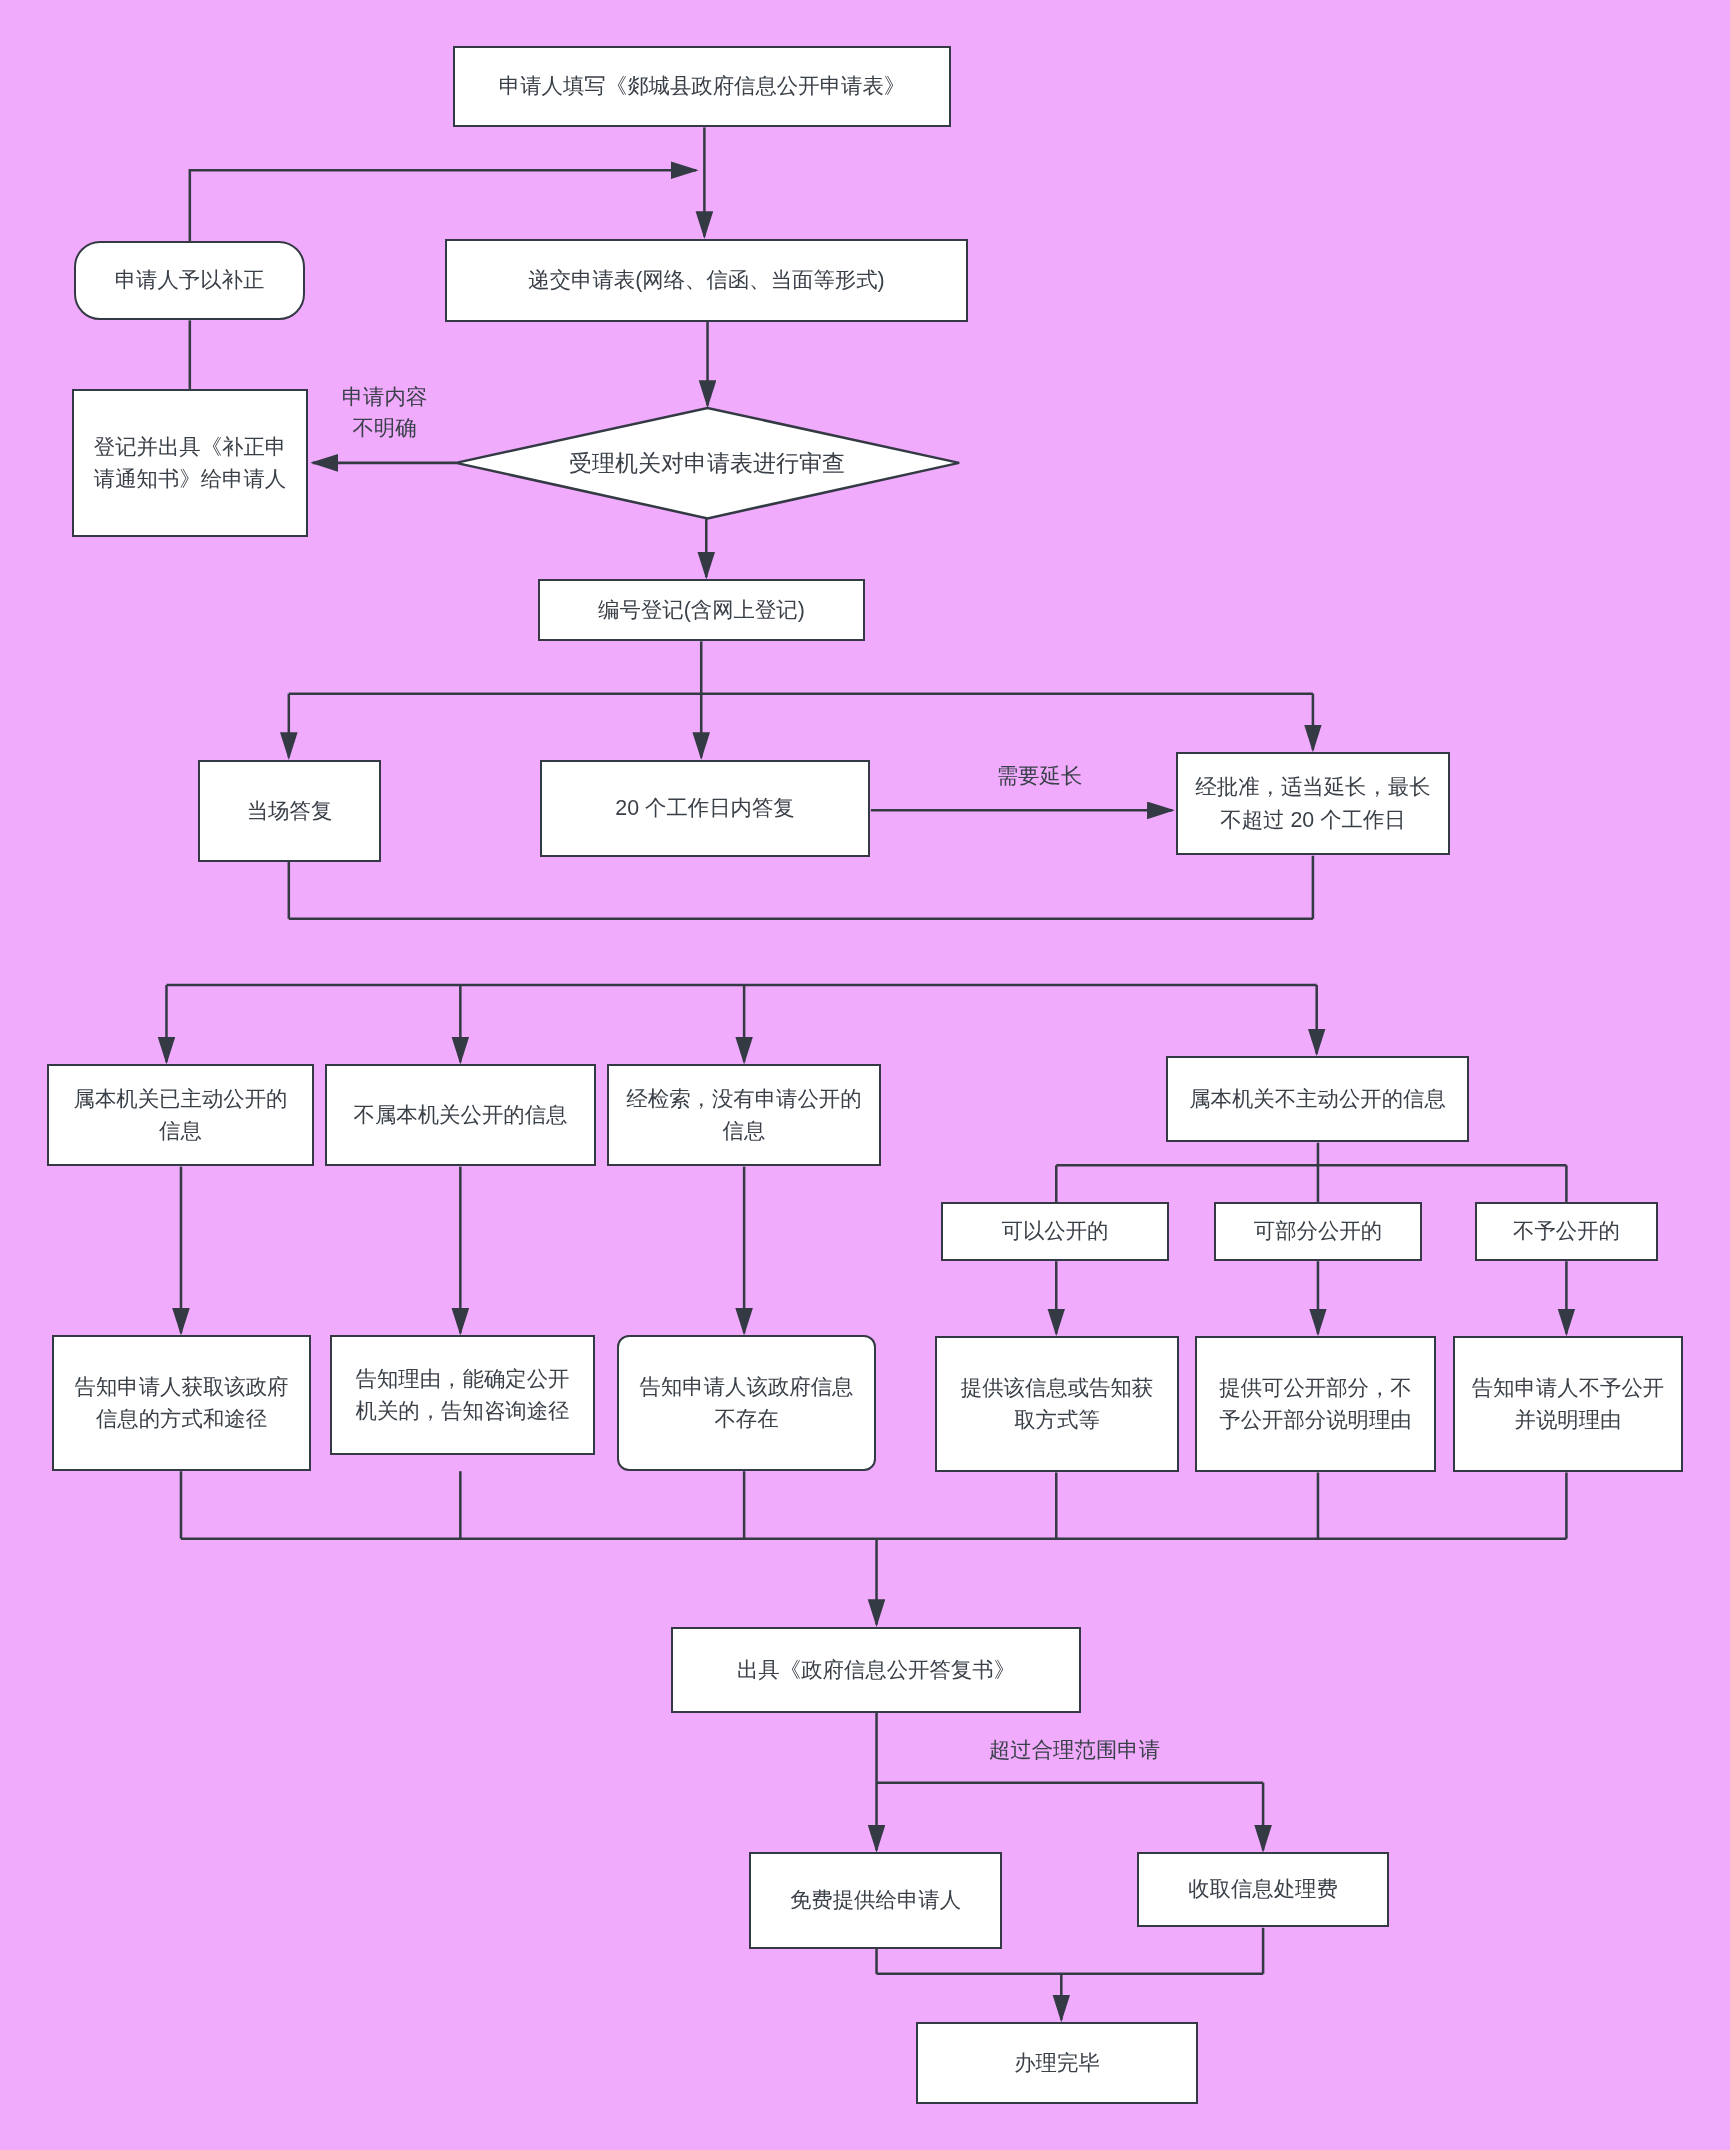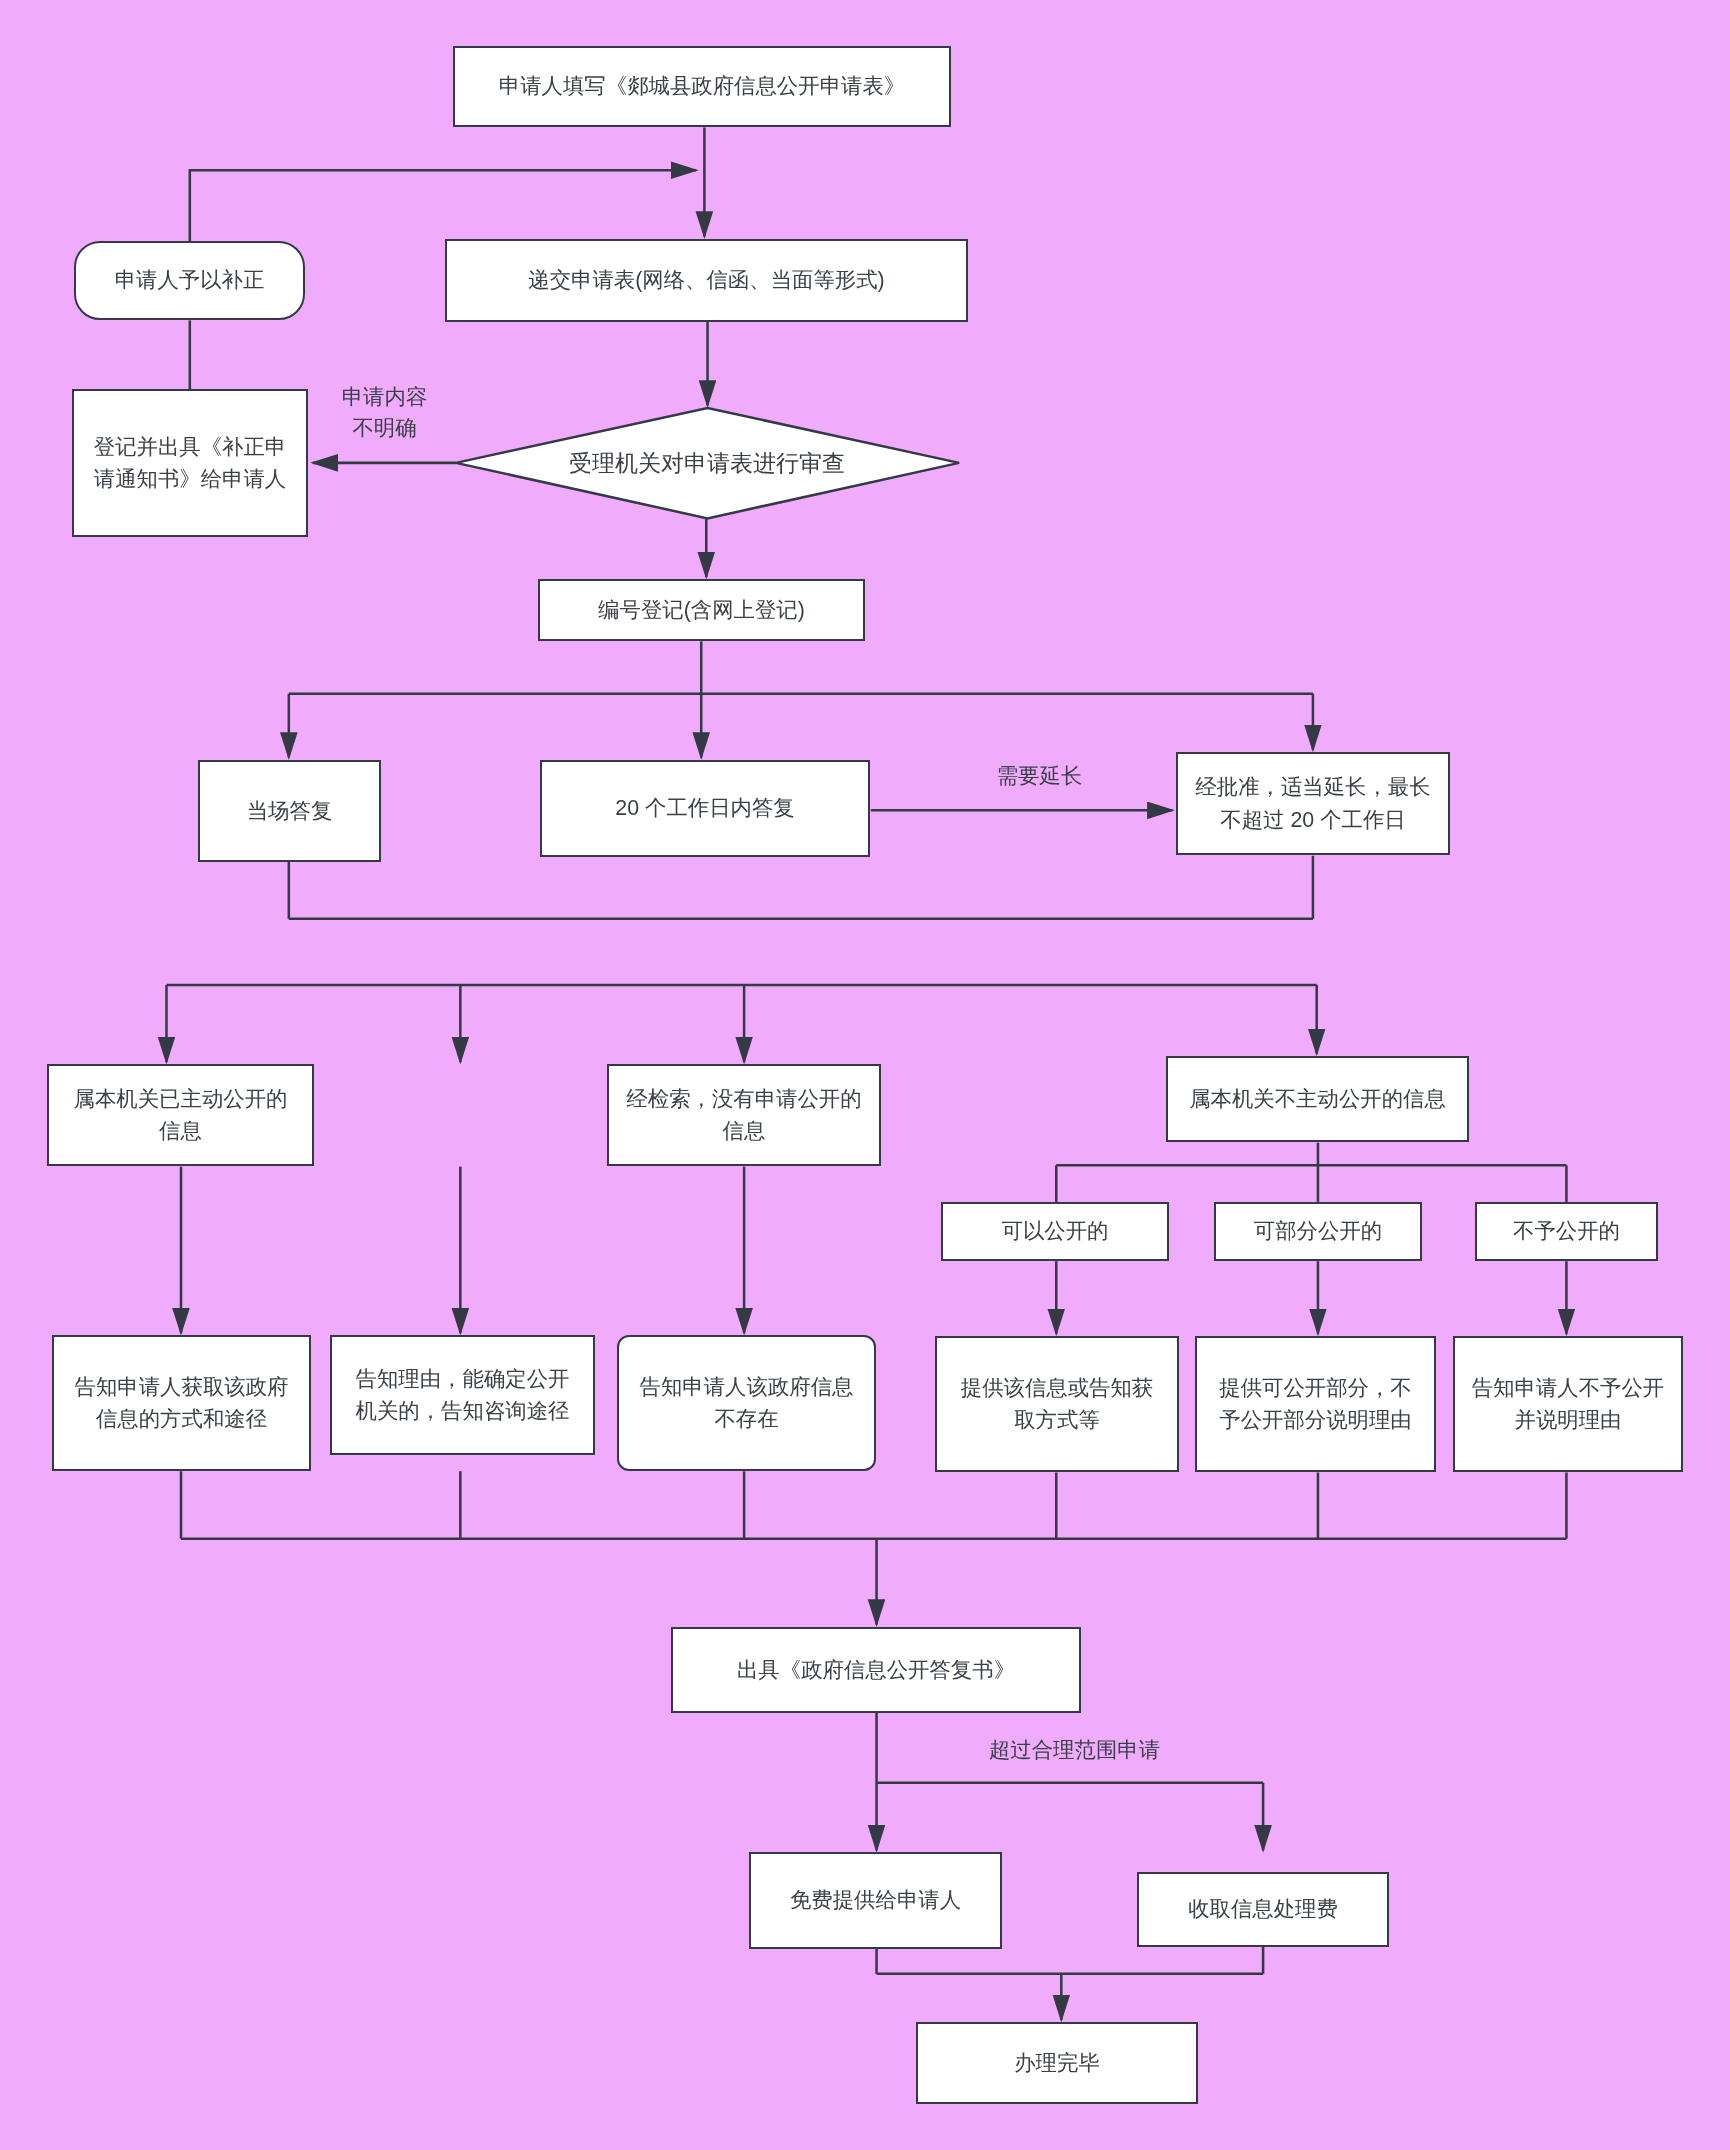--- a/index.html
+++ b/index.html
@@ -170,20 +170,23 @@
   </div>
 
   <div class="node" style="left:1176px; top:752px; width:274px; height:103px;">
     <span>经批准，适当延长，最长不超过 20 个工作日</span>
   </div>
 
   <div class="node" style="left:47px; top:1064px; width:267px; height:102px;">
     <span>属本机关已主动公开的信息</span>
   </div>
 
+  <div class="node" style="left:325px; top:1064px; width:271px; height:102px;">
+    <span>不属本机关公开的信息</span>
+  </div>
 
   <div class="node" style="left:607px; top:1064px; width:274px; height:102px;">
     <span>经检索，没有申请公开的信息</span>
   </div>
 
   <div class="node" style="left:1166px; top:1056px; width:303px; height:86px;">
     <span>属本机关不主动公开的信息</span>
   </div>
 
   <div class="node" style="left:941px; top:1202px; width:228px; height:59px;">
@@ -223,21 +226,21 @@
   </div>
 
   <div class="node" style="left:671px; top:1627px; width:410px; height:86px;">
     <span>出具《政府信息公开答复书》</span>
   </div>
 
   <div class="node" style="left:749px; top:1852px; width:253px; height:97px;">
     <span>免费提供给申请人</span>
   </div>
 
-  <div class="node" style="left:1137px; top:1852px; width:252px; height:75px;margin-top:20px;">
+  <div class="node" style="left:1137px; top:1852px; width:252px; height:75px;">
     <span>收取信息处理费</span>
   </div>
 
   <div class="node" style="left:916px; top:2022px; width:282px; height:82px;">
     <span>办理完毕</span>
   </div>
 
   <div class="label-plain" style="left:315px; top:381px; width:139px; height:63px;">申请内容
 不明确</div>
 

